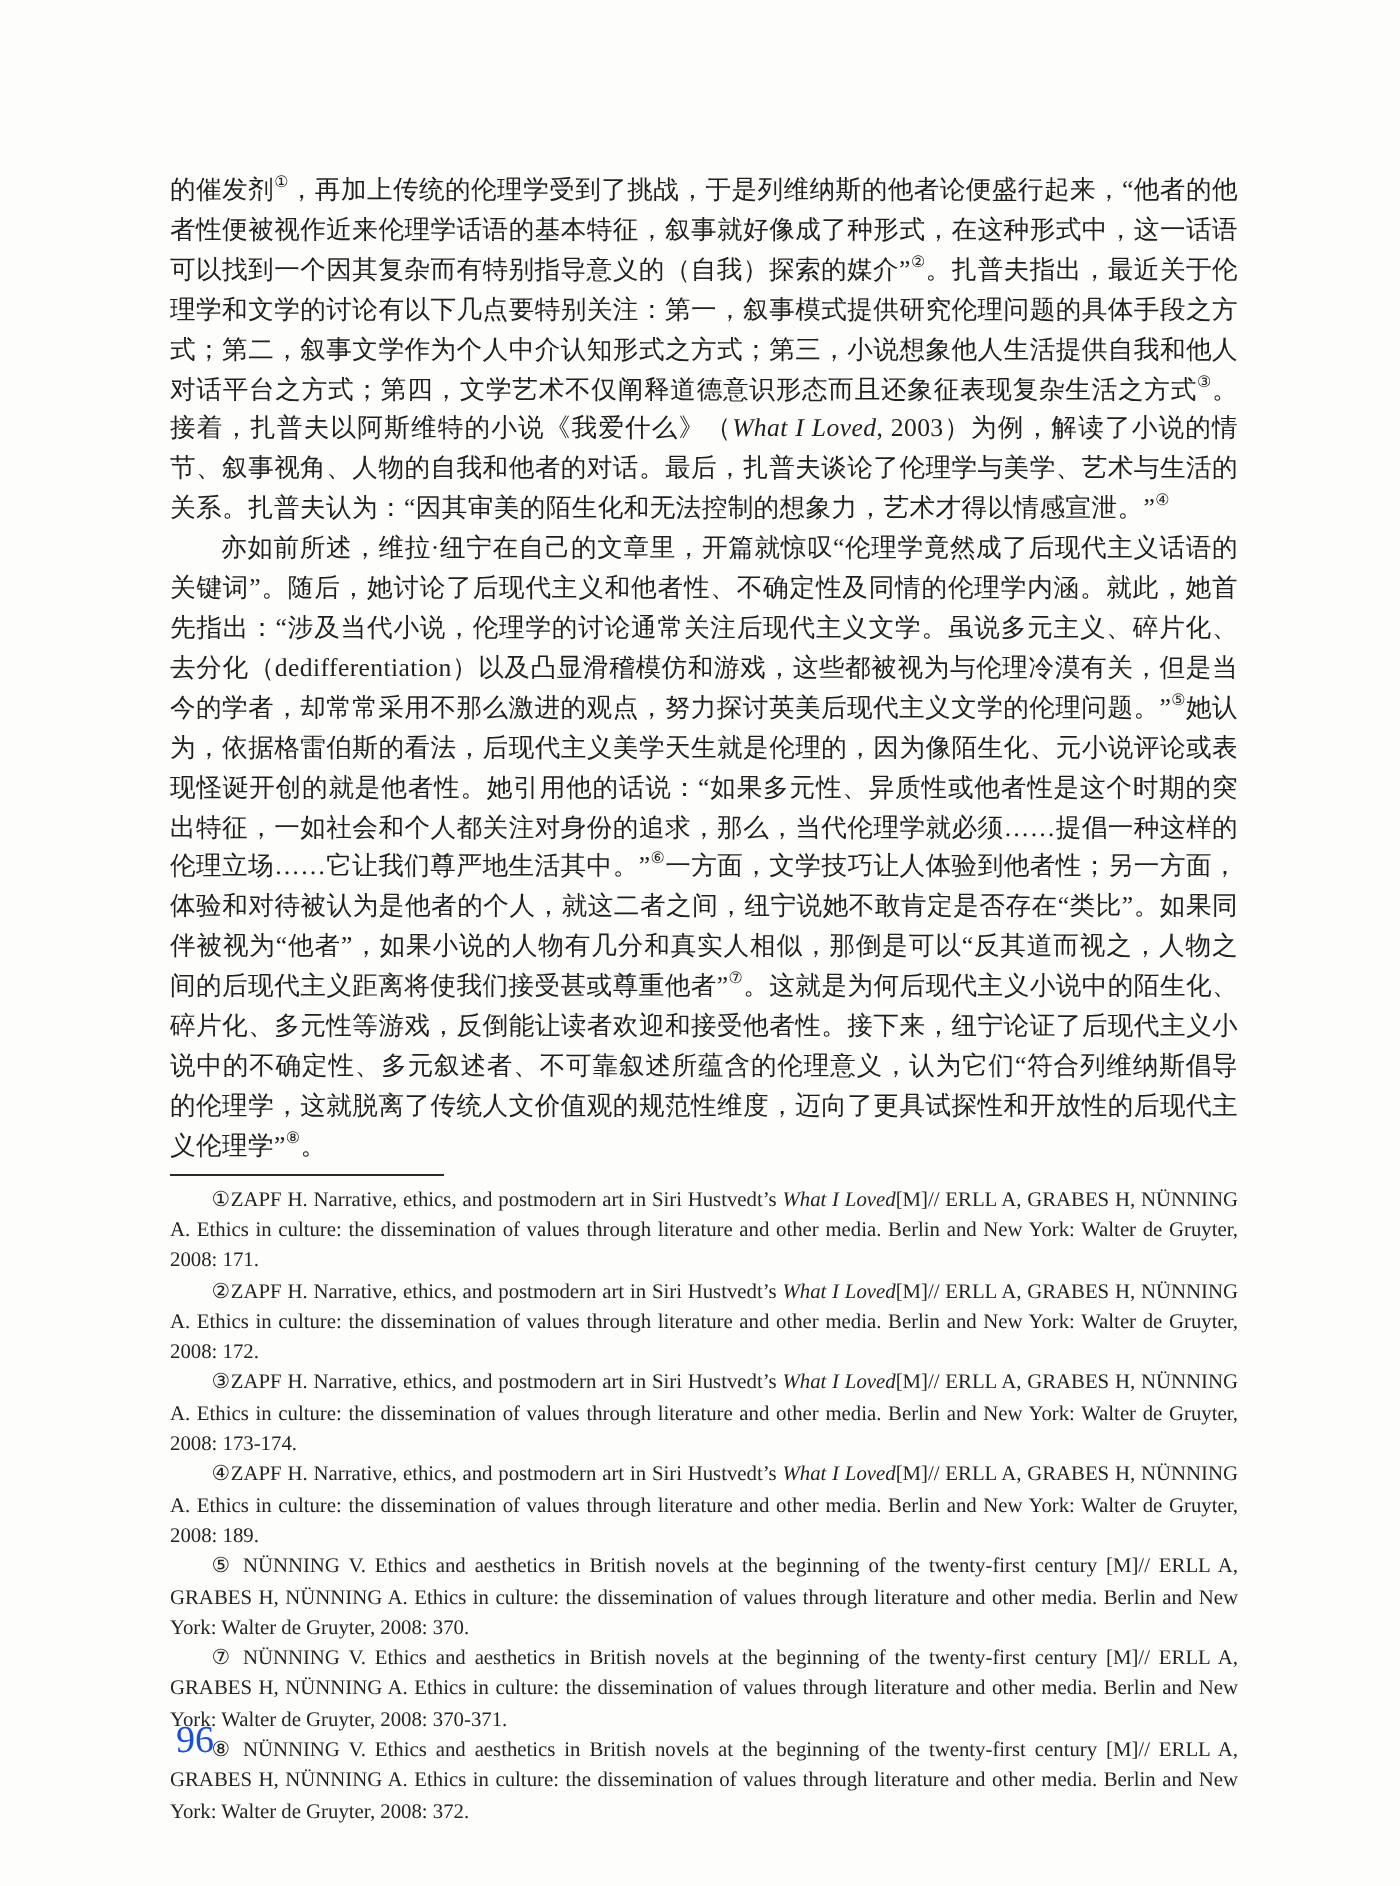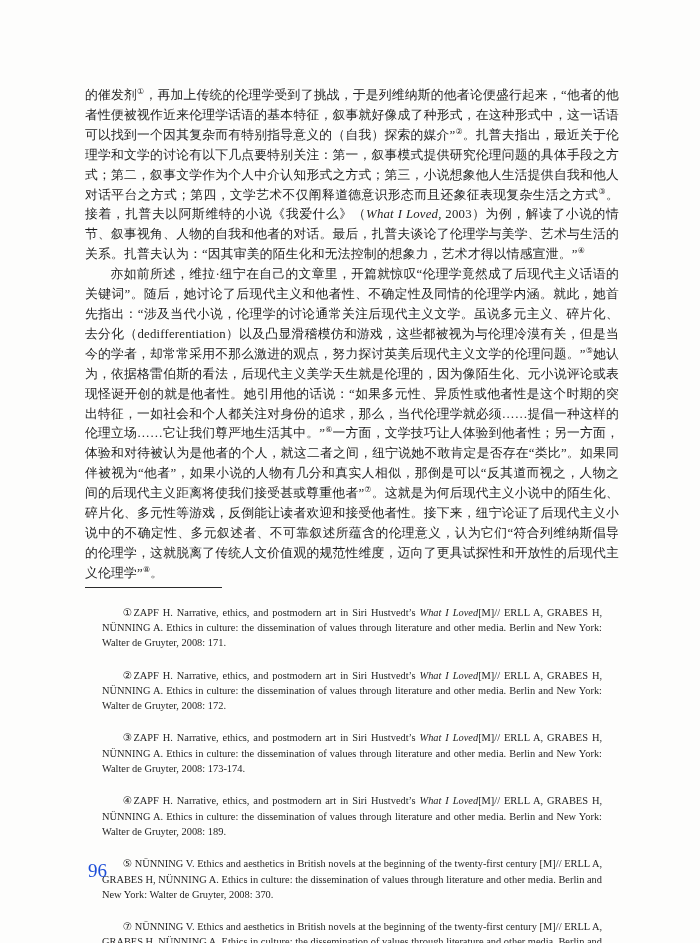--- a/index.html
+++ b/index.html
@@ -42,21 +42,21 @@
     font-style: italic;
   }
   .footnote-sep {
     margin-top: 3px;
     margin-bottom: 5px;
     width: 137px;
     height: 0;
     border-top: 1.4px solid #2b2b2b;
   }
   .footnotes p.footnote {
-    margin: 17px;
+    margin: 0;
     font-size: 10.4px;
     line-height: 15.3px;
     text-align: justify;
     text-indent: 2em;
     color: #242424;
   }
   .page-number {
     position: absolute;
     left: 88px;
     top: 860px;

